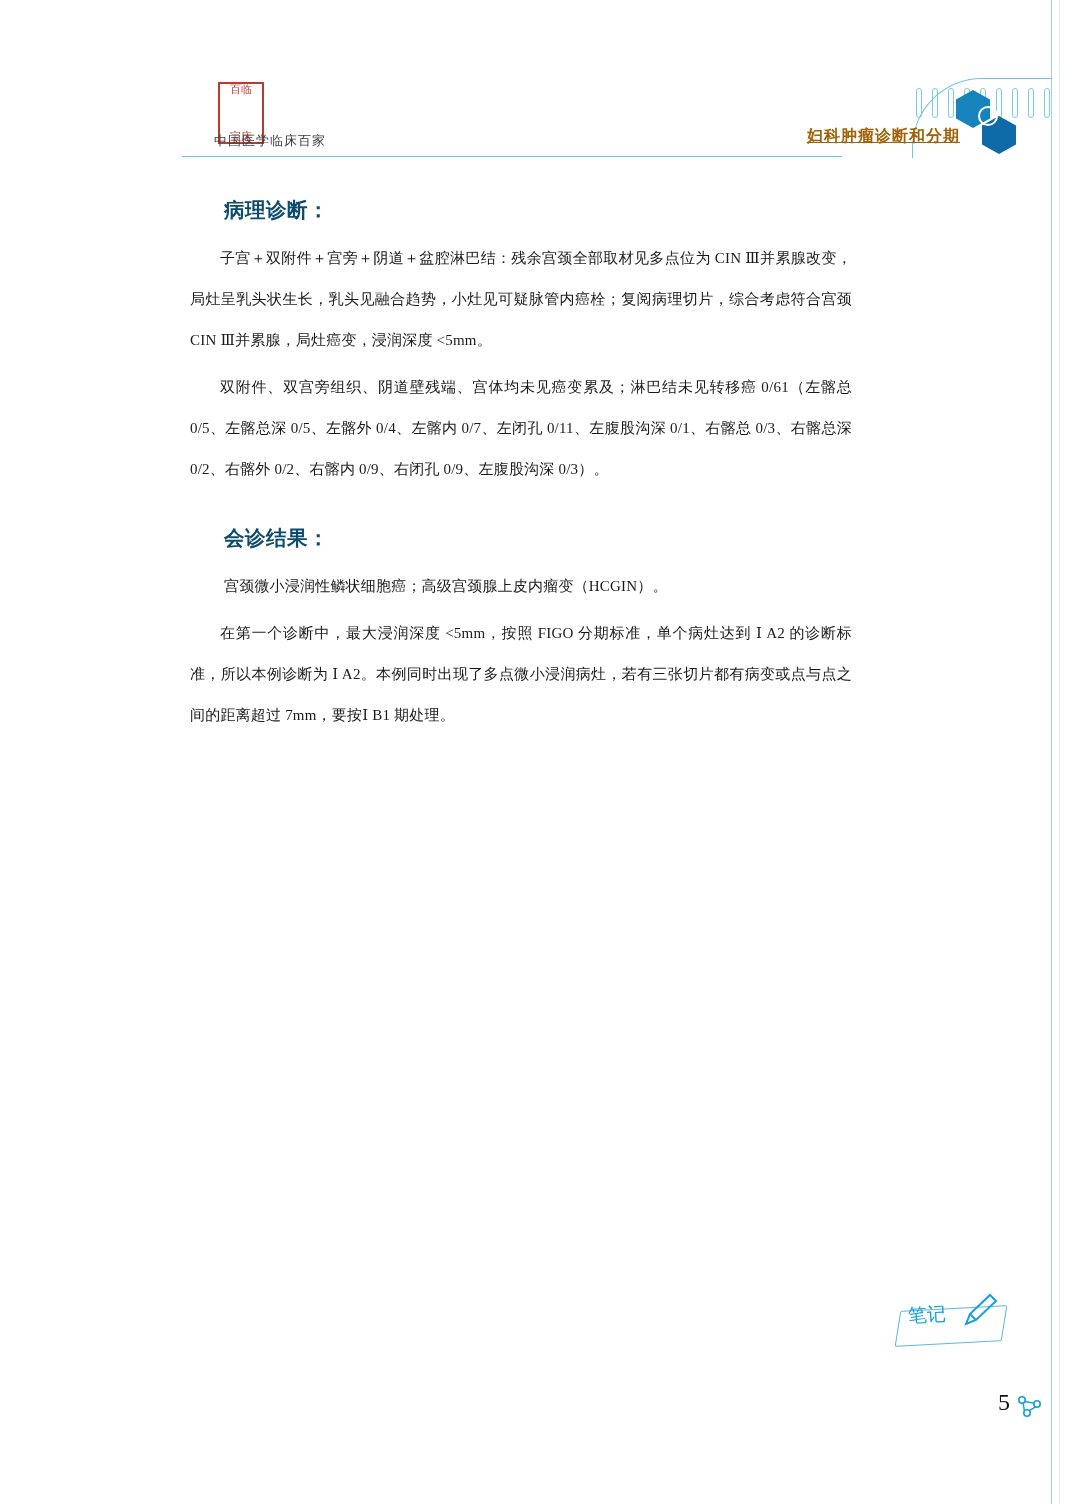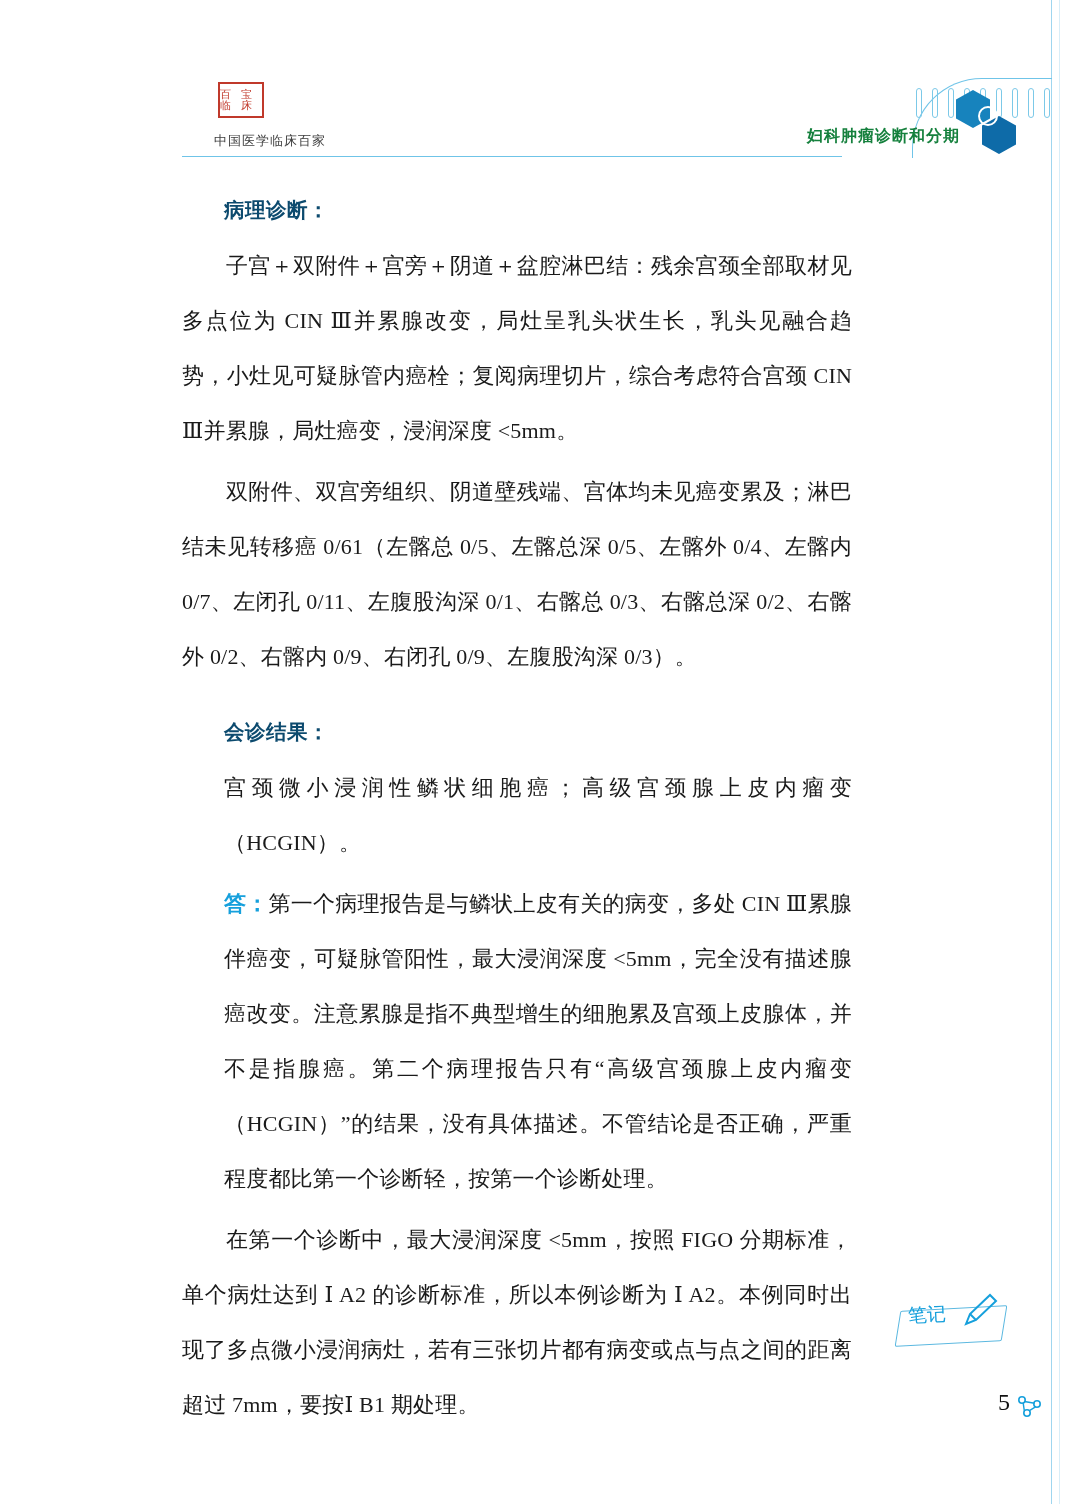--- a/index.html
+++ b/index.html
@@ -77,27 +77,27 @@
     top: 82px;
     left: 182px;
     right: 60px;
     height: 70px;
   }
   .logo-box {
     position: absolute;
     left: 36px;
     top: 0px;
     width: 46px;
-    height: 36px;
+    height: 62px;
     border: 2px solid #c0392b;
     box-sizing: border-box;
     display: flex;
     align-items: center;
     justify-content: space-between;
-    flex-direction: row;
+    flex-direction: column;
     line-height: 1.0;
   }
   .logo-box span {
     color: #c0392b;
     font-size: 11px;
     letter-spacing: 0px;
     font-family: "Liberation Serif", serif;
   }
   .imprint {
     position: absolute;
@@ -123,23 +123,24 @@
     width: 60px;
     height: 1px;
     background: #6fc4e8;
   }
   .running-title {
     position: absolute;
     right: 60px;
     top: 44px;
     font-size: 16px;
     font-weight: bold;
-    color: #15803d;
+    color: #a16207;
     letter-spacing: 1px;
     white-space: nowrap;
+    text-decoration: underline;
   }
   .hex {
     position: absolute;
     width: 34px;
     height: 38px;
     background: #1a7fb5;
     clip-path: polygon(50% 0%, 100% 25%, 100% 75%, 50% 100%, 0% 75%, 0% 25%);
   }
   .hex.h1 { right: 30px; top: 8px; background: #1783bd; }
   .hex.h2 { right: 4px;  top: 34px; background: #0e6ba8; }
@@ -164,23 +165,23 @@
   .subhead {
     color: #0c4a6e;
     font-size: 20.5px;
     font-weight: bold;
     font-family: "Liberation Sans", sans-serif;
     letter-spacing: 0.5px;
     margin: 0 0 14px 42px;
   }
   .subhead.second { margin-top: 34px; }
   p.para {
-    margin: 0 0 6px 0;
-    font-size: 22px;
-    line-height: 55px;
+    margin: 0 0 6px 8px;
+    font-size: 15px;
+    line-height: 41px;
     text-align: justify;
     text-justify: inter-ideograph;
     text-indent: 2em;
     letter-spacing: 0.2px;
   }
   p.para.hang { text-indent: 0; margin-left: 42px; }
   .ans-label {
     color: #16a0dc;
     font-weight: bold;
   }
@@ -274,21 +275,20 @@
 
     <h2 class="subhead">病理诊断：</h2>
 
     <p class="para">子宫＋双附件＋宫旁＋阴道＋盆腔淋巴结：残余宫颈全部取材见多点位为 CIN Ⅲ并累腺改变，局灶呈乳头状生长，乳头见融合趋势，小灶见可疑脉管内癌栓；复阅病理切片，综合考虑符合宫颈 CIN Ⅲ并累腺，局灶癌变，浸润深度 &lt;5mm。</p>
     <p class="para">双附件、双宫旁组织、阴道壁残端、宫体均未见癌变累及；淋巴结未见转移癌 0/61（左髂总 0/5、左髂总深 0/5、左髂外 0/4、左髂内 0/7、左闭孔 0/11、左腹股沟深 0/1、右髂总 0/3、右髂总深 0/2、右髂外 0/2、右髂内 0/9、右闭孔 0/9、左腹股沟深 0/3）。</p>
 
     <h2 class="subhead second">会诊结果：</h2>
 
     <p class="para hang">宫颈微小浸润性鳞状细胞癌；高级宫颈腺上皮内瘤变（HCGIN）。</p>
 
-    <p class="para hang"><span class="ans-label">答：</span><span>第一个病理报告是与鳞状上皮有关的病变，多处 CIN Ⅲ累腺伴癌变，可疑脉管阳性，最大浸润深度 &lt;5mm，完全没有描述腺癌改变。注意累腺是指不典型增生的细胞累及宫颈上皮腺体，并不是指腺癌。第二个病理报告只有“高级宫颈腺上皮内瘤变（HCGIN）”的结果，没有具体描述。不管结论是否正确，严重程度都比第一个诊断轻，按第一个诊断处理。</span></p>
 
     <p class="para">在第一个诊断中，最大浸润深度 &lt;5mm，按照 FIGO 分期标准，单个病灶达到 Ⅰ A2 的诊断标准，所以本例诊断为 Ⅰ A2。本例同时出现了多点微小浸润病灶，若有三张切片都有病变或点与点之间的距离超过 7mm，要按Ⅰ B1 期处理。</p>
   </div>
 
   <div class="note-badge">
     <div class="note-paper"></div>
     <div class="note-text">笔记</div>
     <svg class="note-pen" viewBox="0 0 40 40">
       <path d="M4 34 L8 24 L28 5 L34 11 L14 30 Z" fill="none" stroke="#16a0dc" stroke-width="2"></path>
       <path d="M8 24 L14 30" fill="none" stroke="#16a0dc" stroke-width="2"></path>

